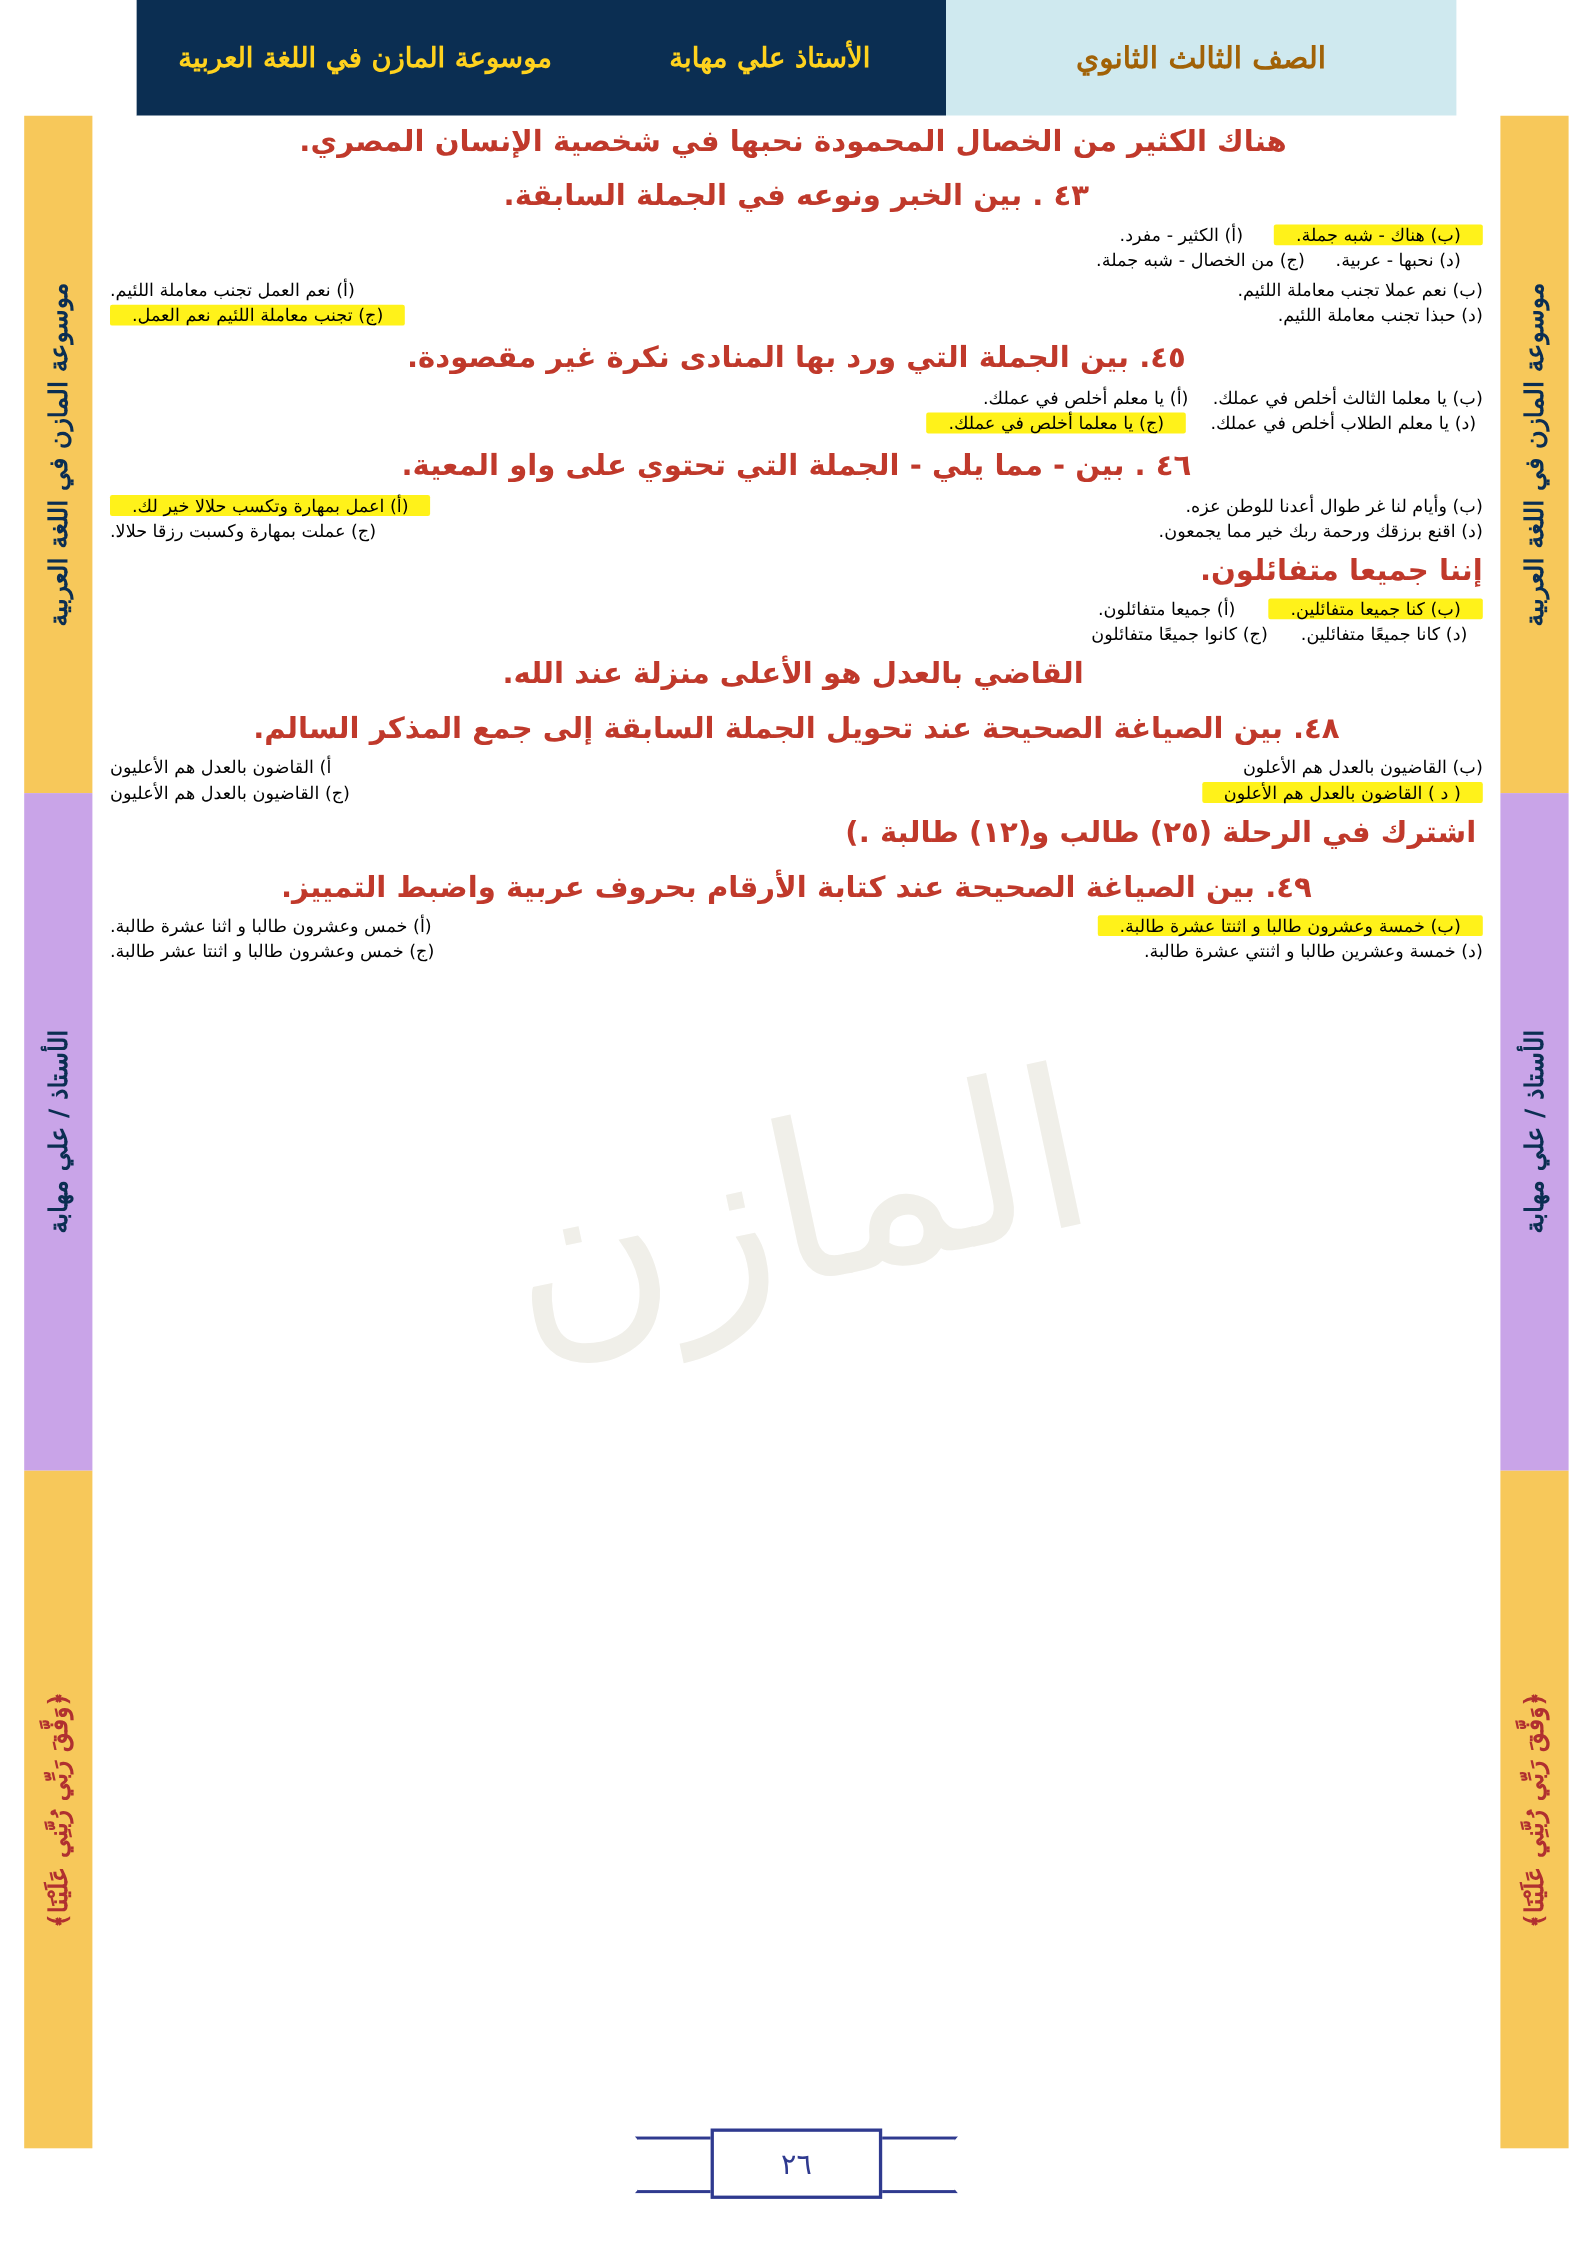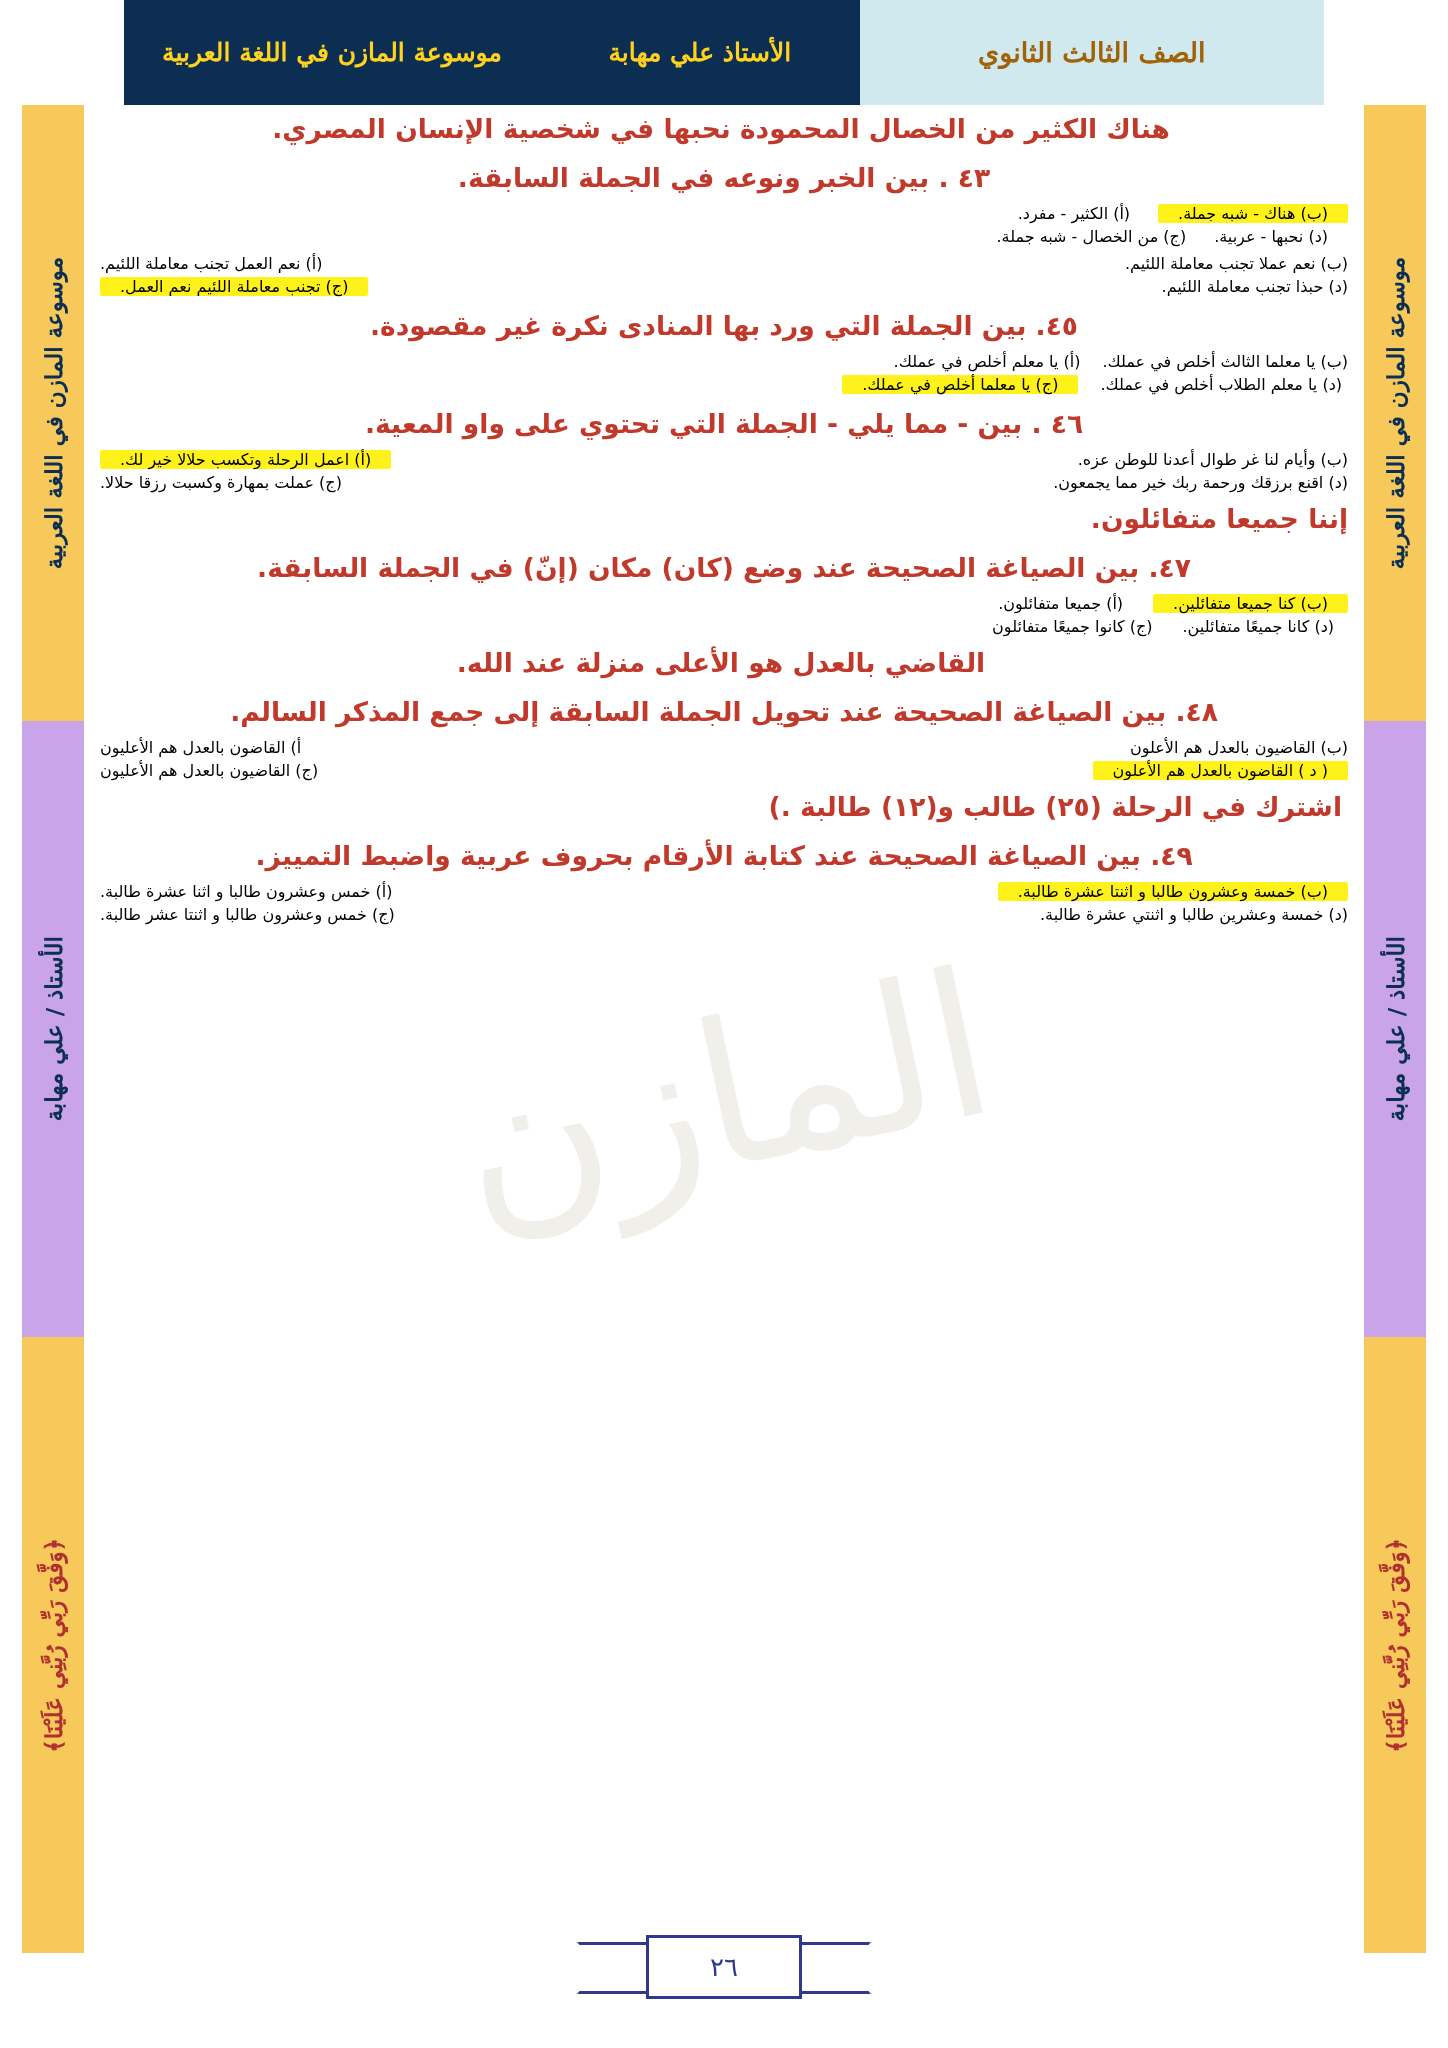--- a/index.html
+++ b/index.html
@@ -295,32 +295,31 @@
       <div class="opt-row" style="justify-content:flex-start; gap:22px; padding-right:6px;">
         <span class="opt">(د) يا معلم الطلاب أخلص في عملك.</span>
         <span class="opt hl">(ج) يا معلما أخلص في عملك.</span>
       </div>
     </div>
 
     <div class="blk">
       <p class="q">٤٦ . بين - مما يلي - الجملة التي تحتوي على واو المعية.</p>
       <div class="opt-row" style="justify-content:space-between;">
         <span class="opt">(ب) وأيام لنا غر طوال أعدنا للوطن عزه.</span>
-        <span class="opt hl">(أ) اعمل الرحلة وتكسب حلالا خير لك.</span>
+        <span class="opt hl">(أ) اعمل بمهارة وتكسب حلالا خير لك.</span>
       </div>
       <div class="opt-row" style="justify-content:space-between;">
         <span class="opt">(د) اقنع برزقك ورحمة ربك خير مما يجمعون.</span>
         <span class="opt">(ج) عملت بمهارة وكسبت رزقا حلالا.</span>
       </div>
     </div>
 
     <p class="stem" style="text-align:right; padding-right:0;">إننا جميعا متفائلون.</p>
 
     <div class="blk">
-      <p class="q">٤٧. بين الصياغة الصحيحة عند وضع (كان) مكان (إنّ) في الجملة السابقة.</p>
       <div class="opt-row" style="justify-content:flex-start; gap:30px;">
         <span class="opt hl">(ب) كنا جميعا متفائلين.</span>
         <span class="opt">(أ) جميعا متفائلون.</span>
       </div>
       <div class="opt-row" style="justify-content:flex-start; gap:30px; padding-right:14px;">
         <span class="opt">(د) كانا جميعًا متفائلين.</span>
         <span class="opt">(ج) كانوا جميعًا متفائلون</span>
       </div>
     </div>
 

